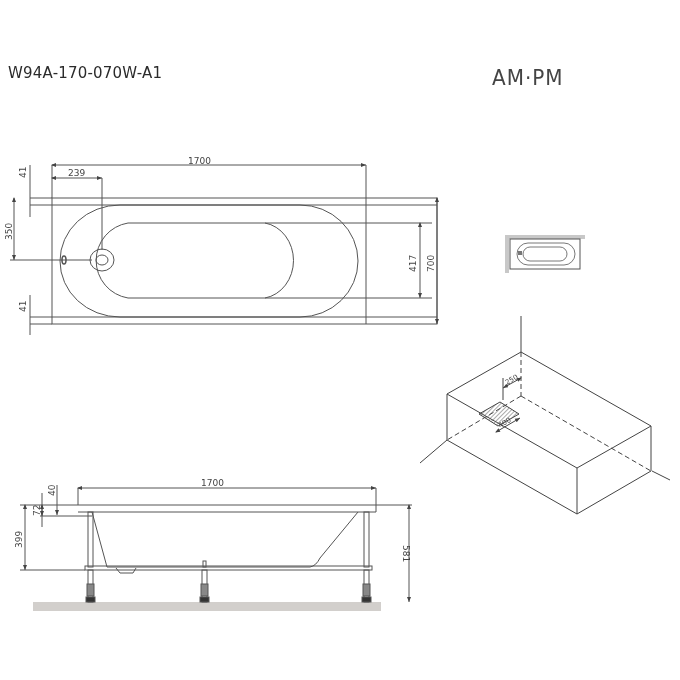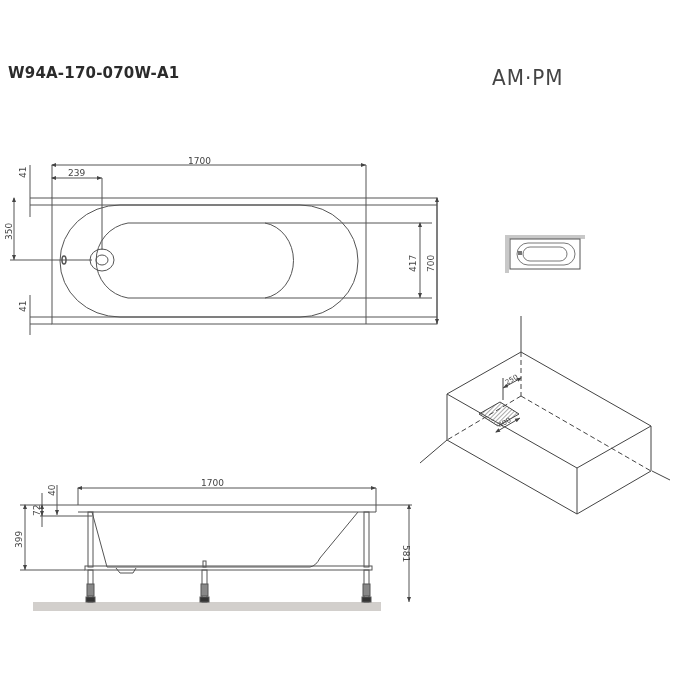--- a/index.html
+++ b/index.html
@@ -1,17 +1,17 @@
 <!DOCTYPE html>
 <html><head>
   <meta charset="utf-8">
   <style>
     html, body { margin:0; padding:0; background:#ffffff; }
     body { width:680px; height:680px; position:relative; overflow:hidden; font-family:"DejaVu Sans", sans-serif; }
-    .model-code { position:absolute; left:8px; top:64px; font-family:"DejaVu Sans", sans-serif; font-weight:bold; font-size:15px; color:#2b2b2b; letter-spacing:0.2px; }
+    .model-code { position:absolute; left:8px; top:64px; font-family:"DejaVu Sans", sans-serif; font-weight:normal; font-size:15px; color:#2b2b2b; letter-spacing:0.2px; }
     .brand-logo { position:absolute; left:492px; top:66px; font-family:"DejaVu Sans", sans-serif; font-size:20px; color:#444; letter-spacing:1px; transform:scaleY(1.05); }
     svg.drawing { position:absolute; left:0; top:0; }
     .dim { font-family:"DejaVu Sans", sans-serif; font-size:9px; fill:#444; }
   </style>
 </head>
 <body>
 
 <div class="model-code">W94A-170-070W-A1</div>
 <div class="brand-logo">AM·PM</div>
 

